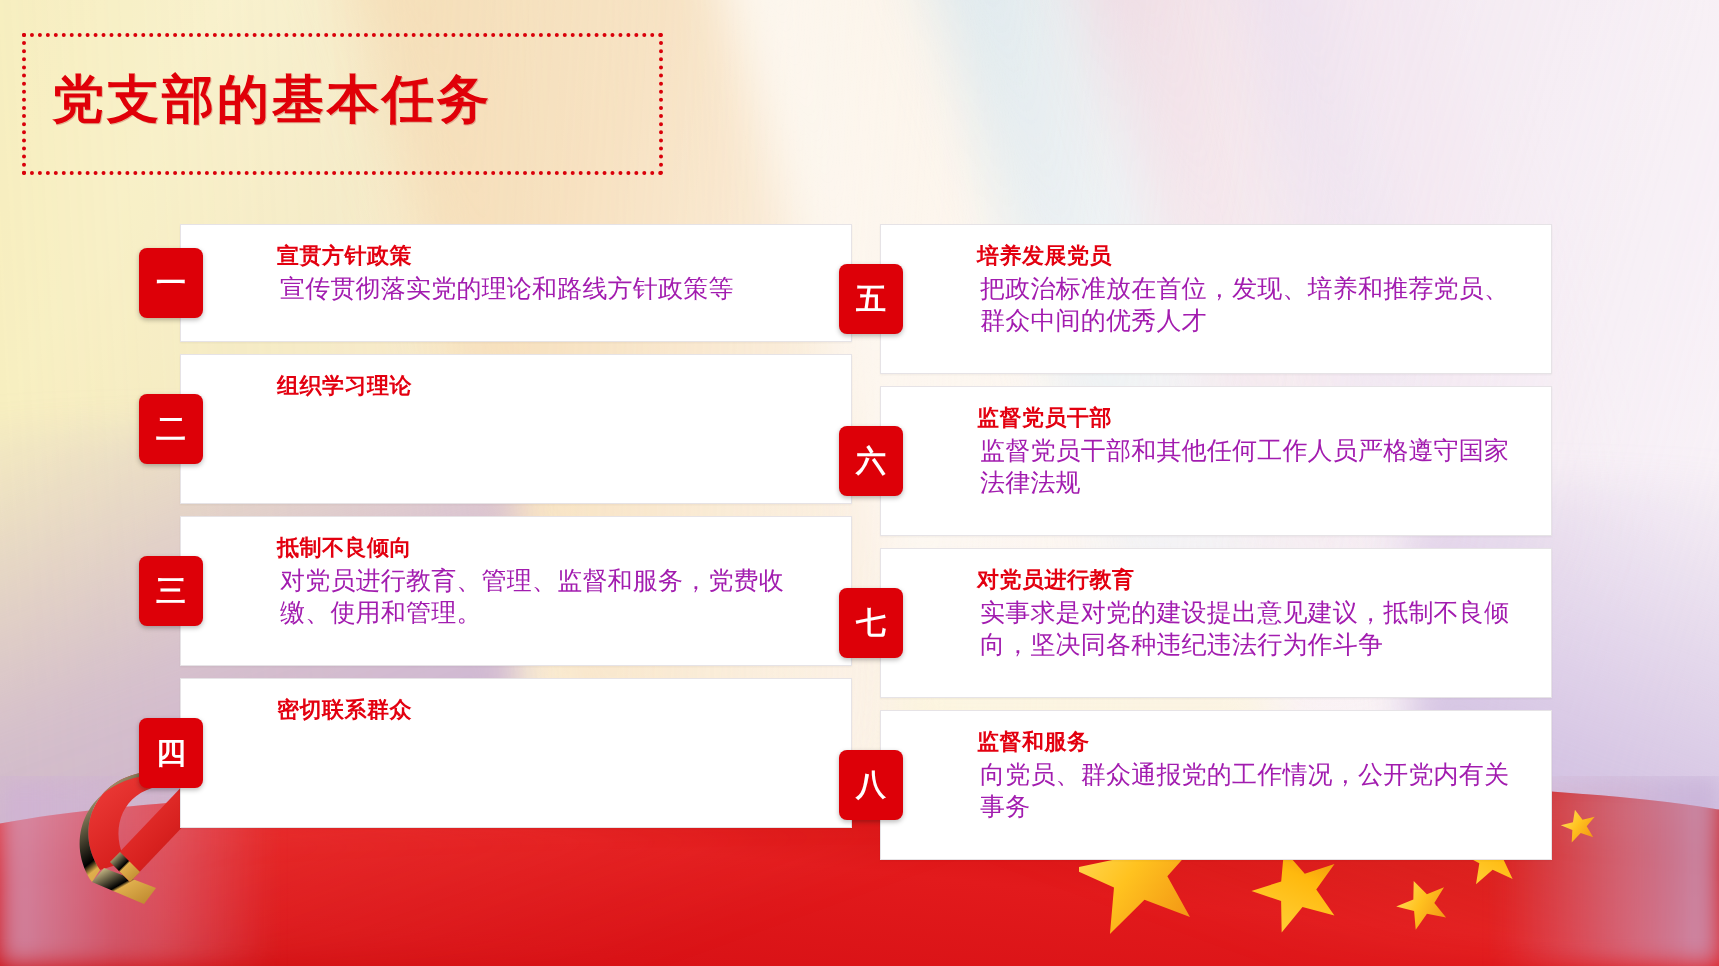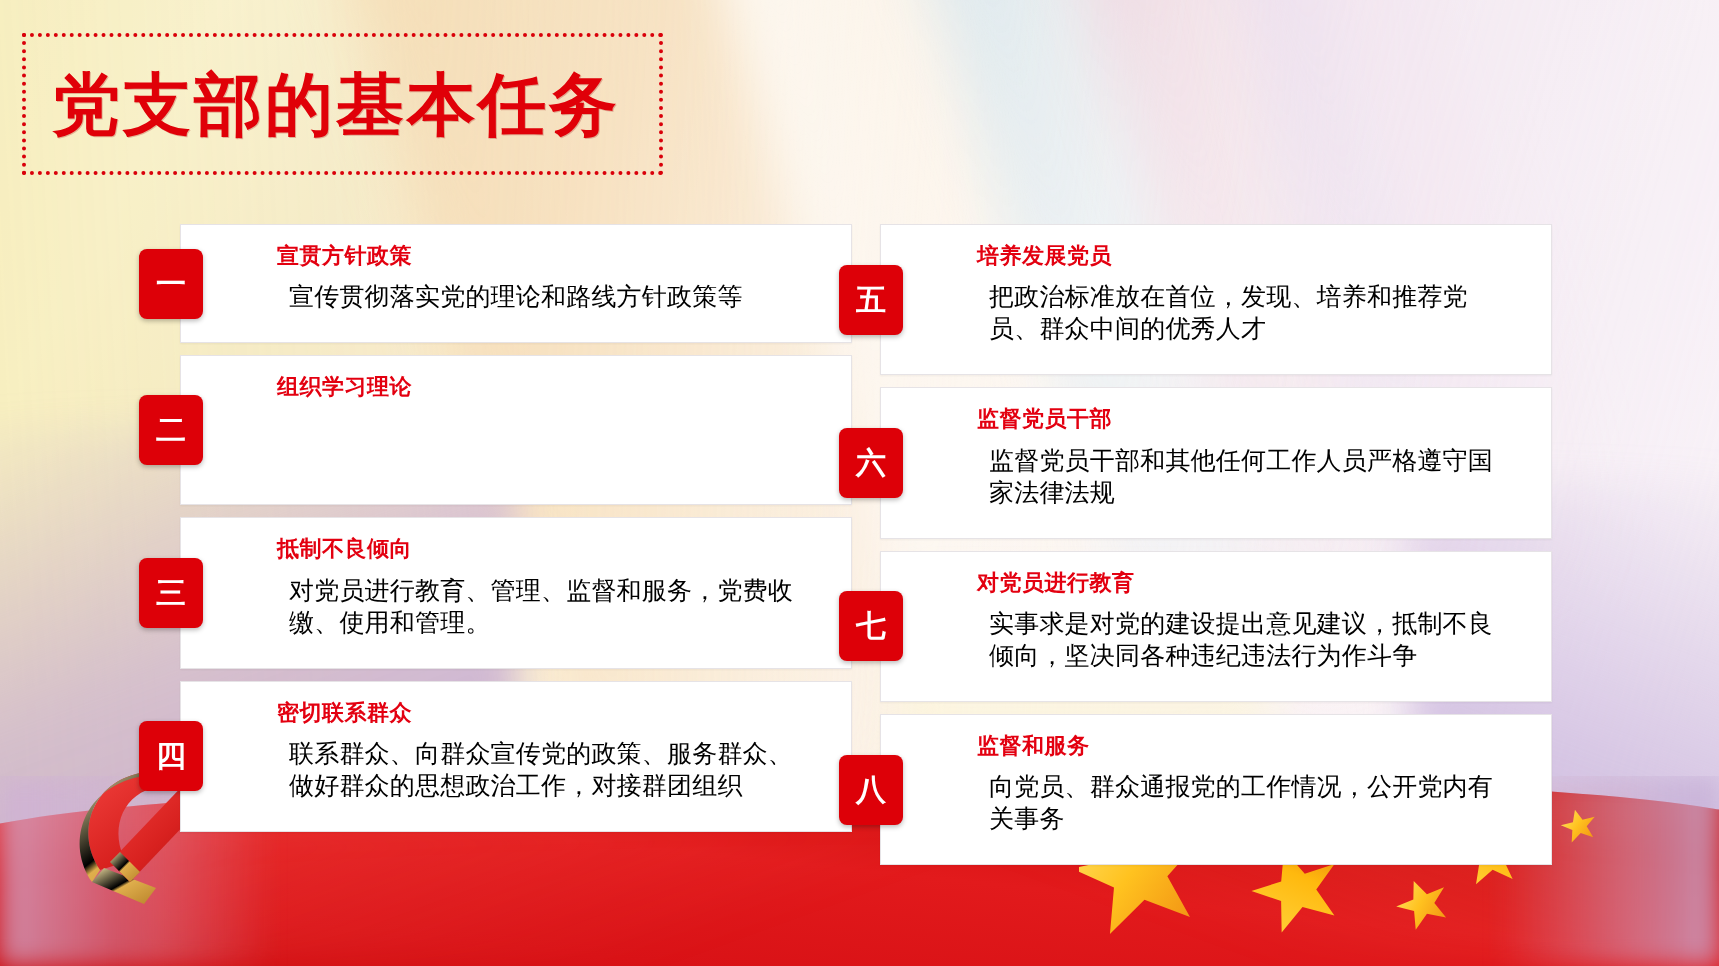--- a/index.html
+++ b/index.html
@@ -205,27 +205,28 @@
     width: 641px;
     height: 142px;
     border: 4px dotted #d9000a;
     box-sizing: border-box;
     display: flex;
     align-items: center;
     justify-content: flex-start;
   }
   .title-text {
     margin-left: 26px;
-    font-size: 68px;
+    font-size: 52px;
     font-weight: bold;
     color: #e00008;
     letter-spacing: 3px;
     line-height: 1;
     white-space: nowrap;
     text-shadow: 1px 1px 0 rgba(160,0,0,0.25);
+    font-family: Liberation Mono, monospace;
   }
 
   
   .columns {
     position: absolute;
     left: 0;
     top: 0;
     width: 1719px;
     height: 966px;
   }
@@ -271,23 +272,23 @@
   .card-title {
     font-size: 22px;
     font-weight: bold;
     color: #e30010;
     line-height: 1.15;
     margin: 0 0 4px 0;
     letter-spacing: 0.5px;
   }
   .card-body {
     font-size: 25px;
-    color: #000000;
+    color: #a21caf;
     line-height: 1.28;
-    margin: 12px;
+    margin: 3px;
     letter-spacing: 0.2px;
   }
 </style>
 </head>
 <body>
 
 <div class="slide">
 
   <div class="bg-base"></div>
   <div class="bg-sweep-a"></div>
@@ -391,21 +392,20 @@
 
       <div class="card tall">
         <div class="badge">三</div>
         <div class="card-title">抵制不良倾向</div>
         <div class="card-body">对党员进行教育、管理、监督和服务，党费收缴、使用和管理。</div>
       </div>
 
       <div class="card tall">
         <div class="badge">四</div>
         <div class="card-title">密切联系群众</div>
-        <div class="card-body">联系群众、向群众宣传党的政策、服务群众、做好群众的思想政治工作，对接群团组织</div>
       </div>
 
     </div>
 
     <div class="col col-right">
 
       <div class="card tall">
         <div class="badge">五</div>
         <div class="card-title">培养发展党员</div>
         <div class="card-body">把政治标准放在首位，发现、培养和推荐党员、群众中间的优秀人才</div>

